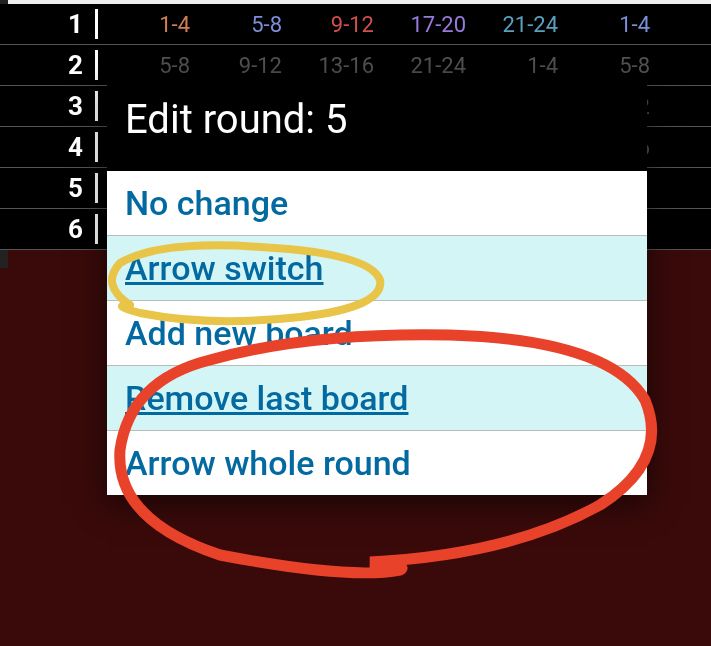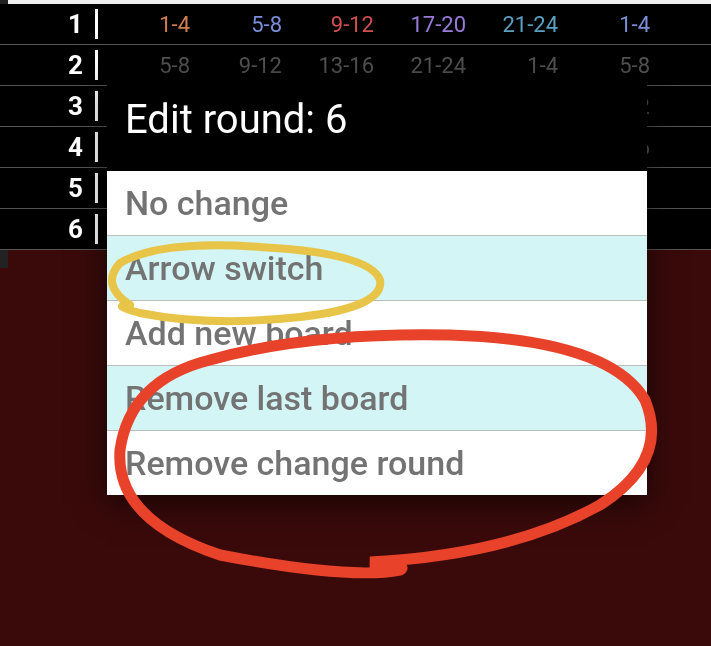--- a/index.html
+++ b/index.html
@@ -77,26 +77,27 @@
       background: #000;
       color: #fff;
       padding: 22px 18px 28px 18px;
       font-size: 40px;
       font-weight: 400;
     }
     .dialog-item {
       padding: 12px 18px;
       font-size: 34px;
       font-weight: 500;
-      color: #737373;
+      color: #0369a1;
       border-bottom: 1px solid #bbb;
       cursor: pointer;
     }
     .dialog-item.hl {
       background: #d4f5f5;
+      text-decoration: underline;
     }
     .dialog-item:last-child {
       border-bottom: none;
     }
     .annot {
       position: absolute;
       pointer-events: none;
     }
   </style>
 </head>
@@ -168,27 +169,27 @@
         <div class="cell "></div>
         <div class="cell "></div>
         <div class="cell "></div>
         <div class="cell "></div>
         <div class="cell "></div>
       </div>
     </div>
   </div>
 
 <div class="dialog">
-  <div class="dialog-header">Edit round: 6</div>
+  <div class="dialog-header">Edit round: 5</div>
   <div class="dialog-items">
       <div class="dialog-item">No change</div>
       <div class="dialog-item hl">Arrow switch</div>
       <div class="dialog-item">Add new board</div>
       <div class="dialog-item hl">Remove last board</div>
-      <div class="dialog-item">Remove change round</div>
+      <div class="dialog-item">Arrow whole round</div>
     </div>
 </div>
 
 <svg class="annot" style="left:80px; top:235px; width:320px; height:100px;" viewBox="0 0 320 100">
   <path d="M 50 70 Q 20 50 40 28 Q 80 5 180 12 Q 290 18 300 45 Q 305 72 220 82 Q 130 92 60 78 Q 30 70 50 70" stroke="#e8c548" stroke-width="8" fill="none" stroke-linecap="round"></path>
 </svg>
 
 <svg class="annot" style="left:90px; top:320px; width:590px; height:270px;" viewBox="0 0 590 270">
   <path d="M 120 40 Q 40 60 30 130 Q 25 200 130 235 Q 260 260 310 250 Q 320 245 280 242 Q 420 235 510 185 Q 580 140 555 80 Q 520 20 360 15 Q 220 12 120 40" stroke="#e8432a" stroke-width="11" fill="none" stroke-linecap="round"></path>
 </svg>

